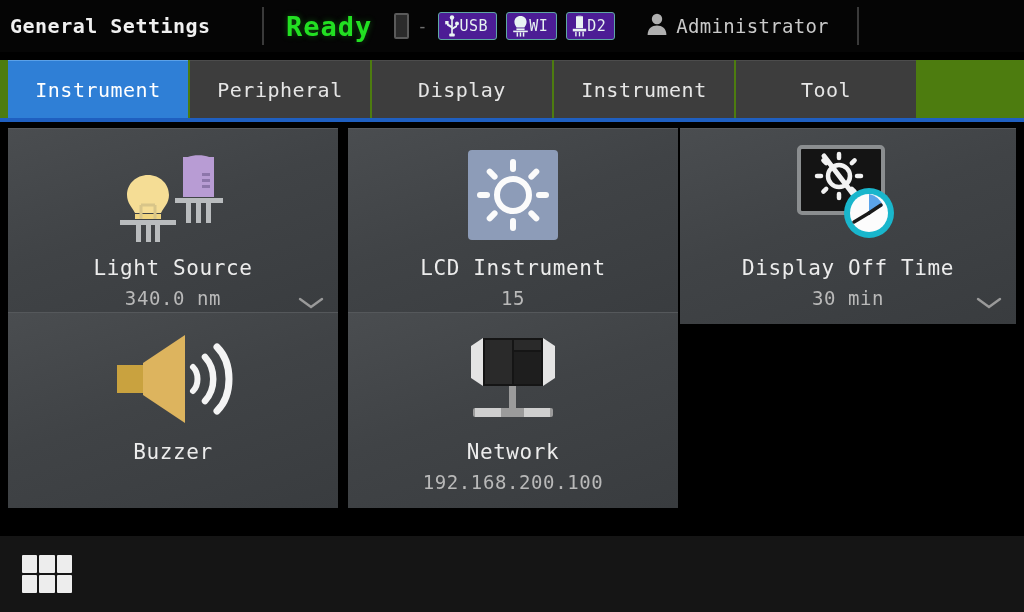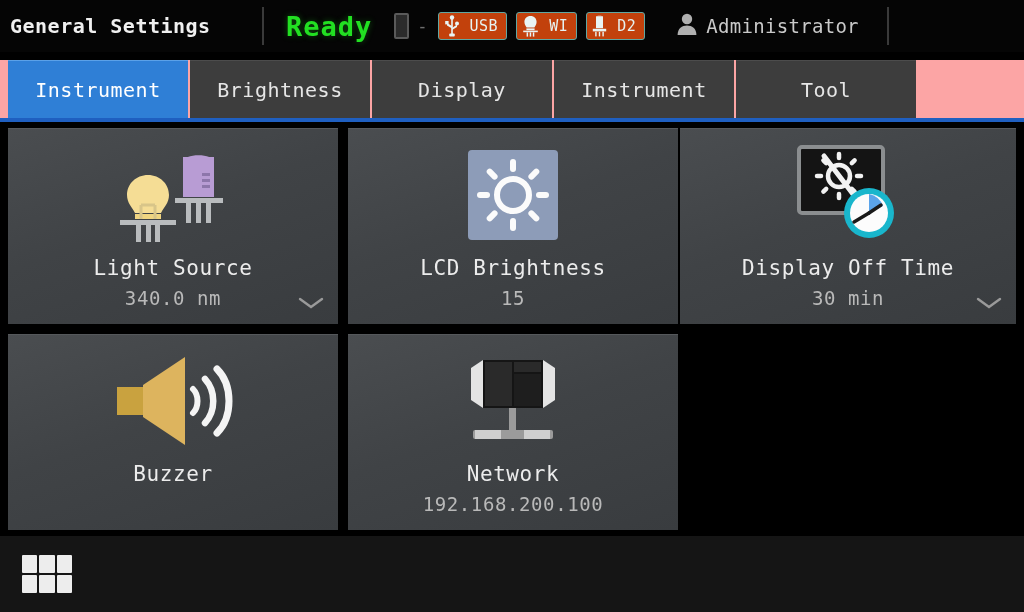--- a/index.html
+++ b/index.html
@@ -26,22 +26,22 @@
     letter-spacing:1px; padding:0 18px 0 22px;
     text-shadow:0 0 6px rgba(34,224,34,.35);
   }
   #device-slot-icon {
     width:15px; height:26px; background:#2b2b2b;
     border:2px solid #5a5a5a; border-radius:2px; margin-left:4px;
   }
   #slot-dash { color:#6e6e6e; font-size:17px; padding:0 10px 0 8px; }
 
   .badge {
-    height:28px; display:flex; align-items:center; gap:10px;
-    background:#c2410c; border:1px solid #5fa8a4; border-radius:3px;
+    height:28px; display:flex; align-items:center; gap:0;
+    background:#4c1d95; border:1px solid #5fa8a4; border-radius:3px;
     padding:0 8px 0 5px; margin-right:9px;
   }
   .badge-label {
     font-size:15px; color:#e6f2f1; letter-spacing:.5px;
     font-family:"DejaVu Sans Mono",monospace;
   }
   .badge svg { display:block; }
 
   #user-block {
     display:flex; align-items:center; gap:8px;
@@ -49,21 +49,21 @@
   }
   #user-name { font-size:19px; color:#c9c9c9; letter-spacing:.3px; white-space:nowrap; }
   #datetime {
     font-size:19px; color:#dcdcdc; letter-spacing:.5px;
     padding-left:16px; white-space:nowrap;
   }
 
   
   #tabbar {
     position:absolute; left:0; top:60px; width:1024px; height:58px;
-    background:#fca5a5; display:flex; padding-left:8px;
+    background:#4d7c0f; display:flex; padding-left:8px;
   }
   .tab {
     width:180px; height:58px; margin-right:2px;
     display:flex; align-items:center; justify-content:center;
     background:#3d3d3d; color:#e6e6e6;
     font-size:20px; letter-spacing:.5px;
     border-top:1px solid #4c4c4c;
   }
   .tab.active {
     background:#2f7fd6; color:#ffffff;
@@ -78,21 +78,21 @@
   #grid {
     position:absolute; left:8px; top:128px;
     width:1008px; height:402px;
   }
   .card {
     position:absolute; width:330px; height:196px;
     background:linear-gradient(160deg,#4a4d50 0%,#404346 45%,#393c3f 100%);
     border-top:1px solid #55585b;
   }
   .card.r0 { top:0; }
-  .card.r1 { top:206px;padding-left:40px; }
+  .card.r1 { top:184px;padding-left:40px; }
   .card.c0 { left:0; }
   .card.c1 { left:340px; }
   .card.c2 { left:672px; width:336px; }
 
   .card-icon {
     position:absolute; left:0; right:0; top:12px; height:108px;
     display:flex; align-items:center; justify-content:center;
   }
   .card-title {
     position:absolute; left:0; right:0; top:127px;
@@ -192,21 +192,21 @@
 
   <div class="vdiv" style="margin-left:16px;"></div>
 
 </div>
 
 <div id="tabbar">
   <div class="tab active">
       <span>Instrument</span>
     </div>
   <div class="tab">
-      <span>Brightness</span>
+      <span>Peripheral</span>
     </div>
   <div class="tab">
       <span>Display</span>
     </div>
   <div class="tab">
       <span>Instrument</span>
     </div>
   <div class="tab">
       <span>Tool</span>
     </div>
@@ -257,21 +257,21 @@
             <path d="M45 71 L45 78"></path>
           <path d="M12 45 L19 45"></path>
             <path d="M71 45 L78 45"></path>
           <path d="M21.7 21.7 L26.6 26.6"></path>
             <path d="M63.4 63.4 L68.3 68.3"></path>
           <path d="M21.7 68.3 L26.6 63.4"></path>
             <path d="M63.4 26.6 L68.3 21.7"></path>
         </g>
       </svg>
     </div>
-    <div class="card-title">LCD Brightness</div>
+    <div class="card-title">LCD Instrument</div>
     <div class="card-value">15</div>
   </div>
 
   <div class="card r0 c2">
     <div class="card-icon">
       <svg width="110" height="104" viewBox="0 0 110 104">
         <rect x="6" y="4" width="84" height="66" rx="3" fill="#141414" stroke="#8b8e90" stroke-width="4"></rect>
         <circle cx="46" cy="33" r="11" fill="none" stroke="#f2f2f2" stroke-width="4.5"></circle>
         <g stroke="#f2f2f2" stroke-width="4.5" stroke-linecap="round">
           <path d="M46 11 L46 15"></path>

